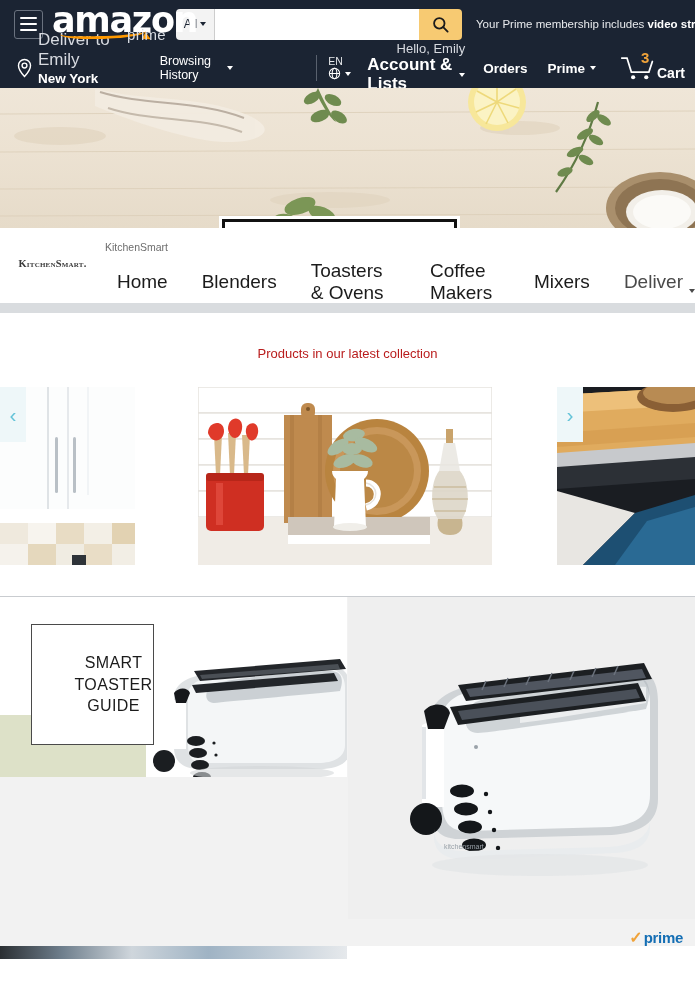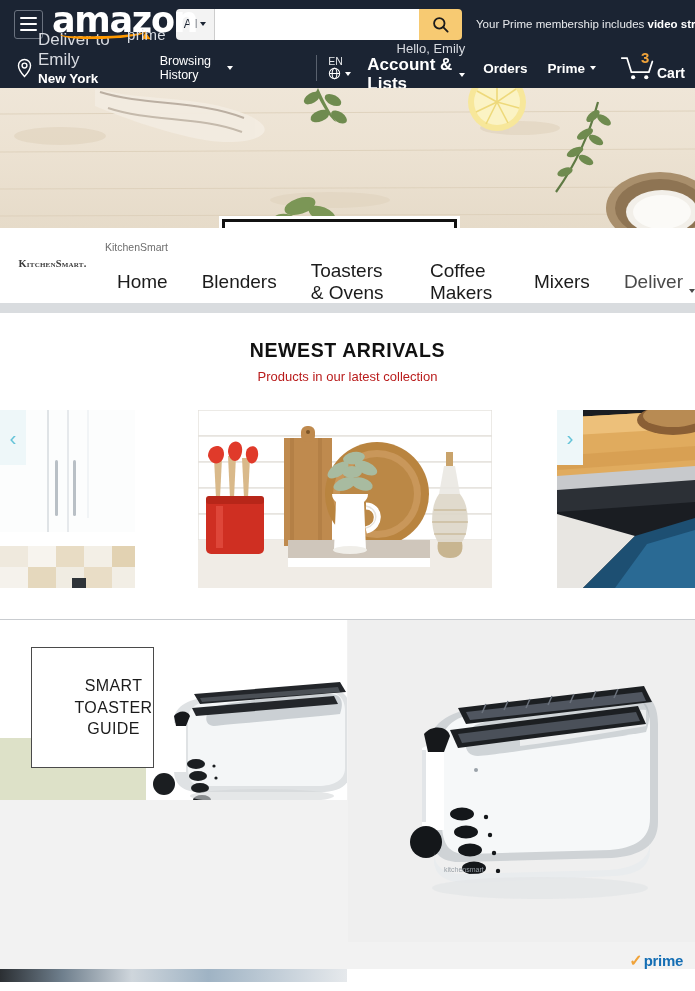--- a/index.html
+++ b/index.html
@@ -374,21 +374,20 @@
           <span>Deliver</span>
           <span class="caret"></span>
         </a>
       </div>
     </div>
   </div>
 
   <div class="gray-bar"></div>
 
   <div class="arrivals">
-    <h2>NEWEST ARRIVALS</h2>
     <p>Products in our latest collection</p>
 
     <div class="carousel">
 
       <div class="slide left">
         <div>
           <svg viewBox="0 0 135 178" preserveAspectRatio="xMidYMid slice">
             <rect width="135" height="178" fill="#f7f8f9"></rect>
             <rect x="0" y="0" width="135" height="128" fill="#fcfdfd"></rect>
             <line x1="48" y1="0" x2="48" y2="122" stroke="#dfe3e6" stroke-width="2"></line>

